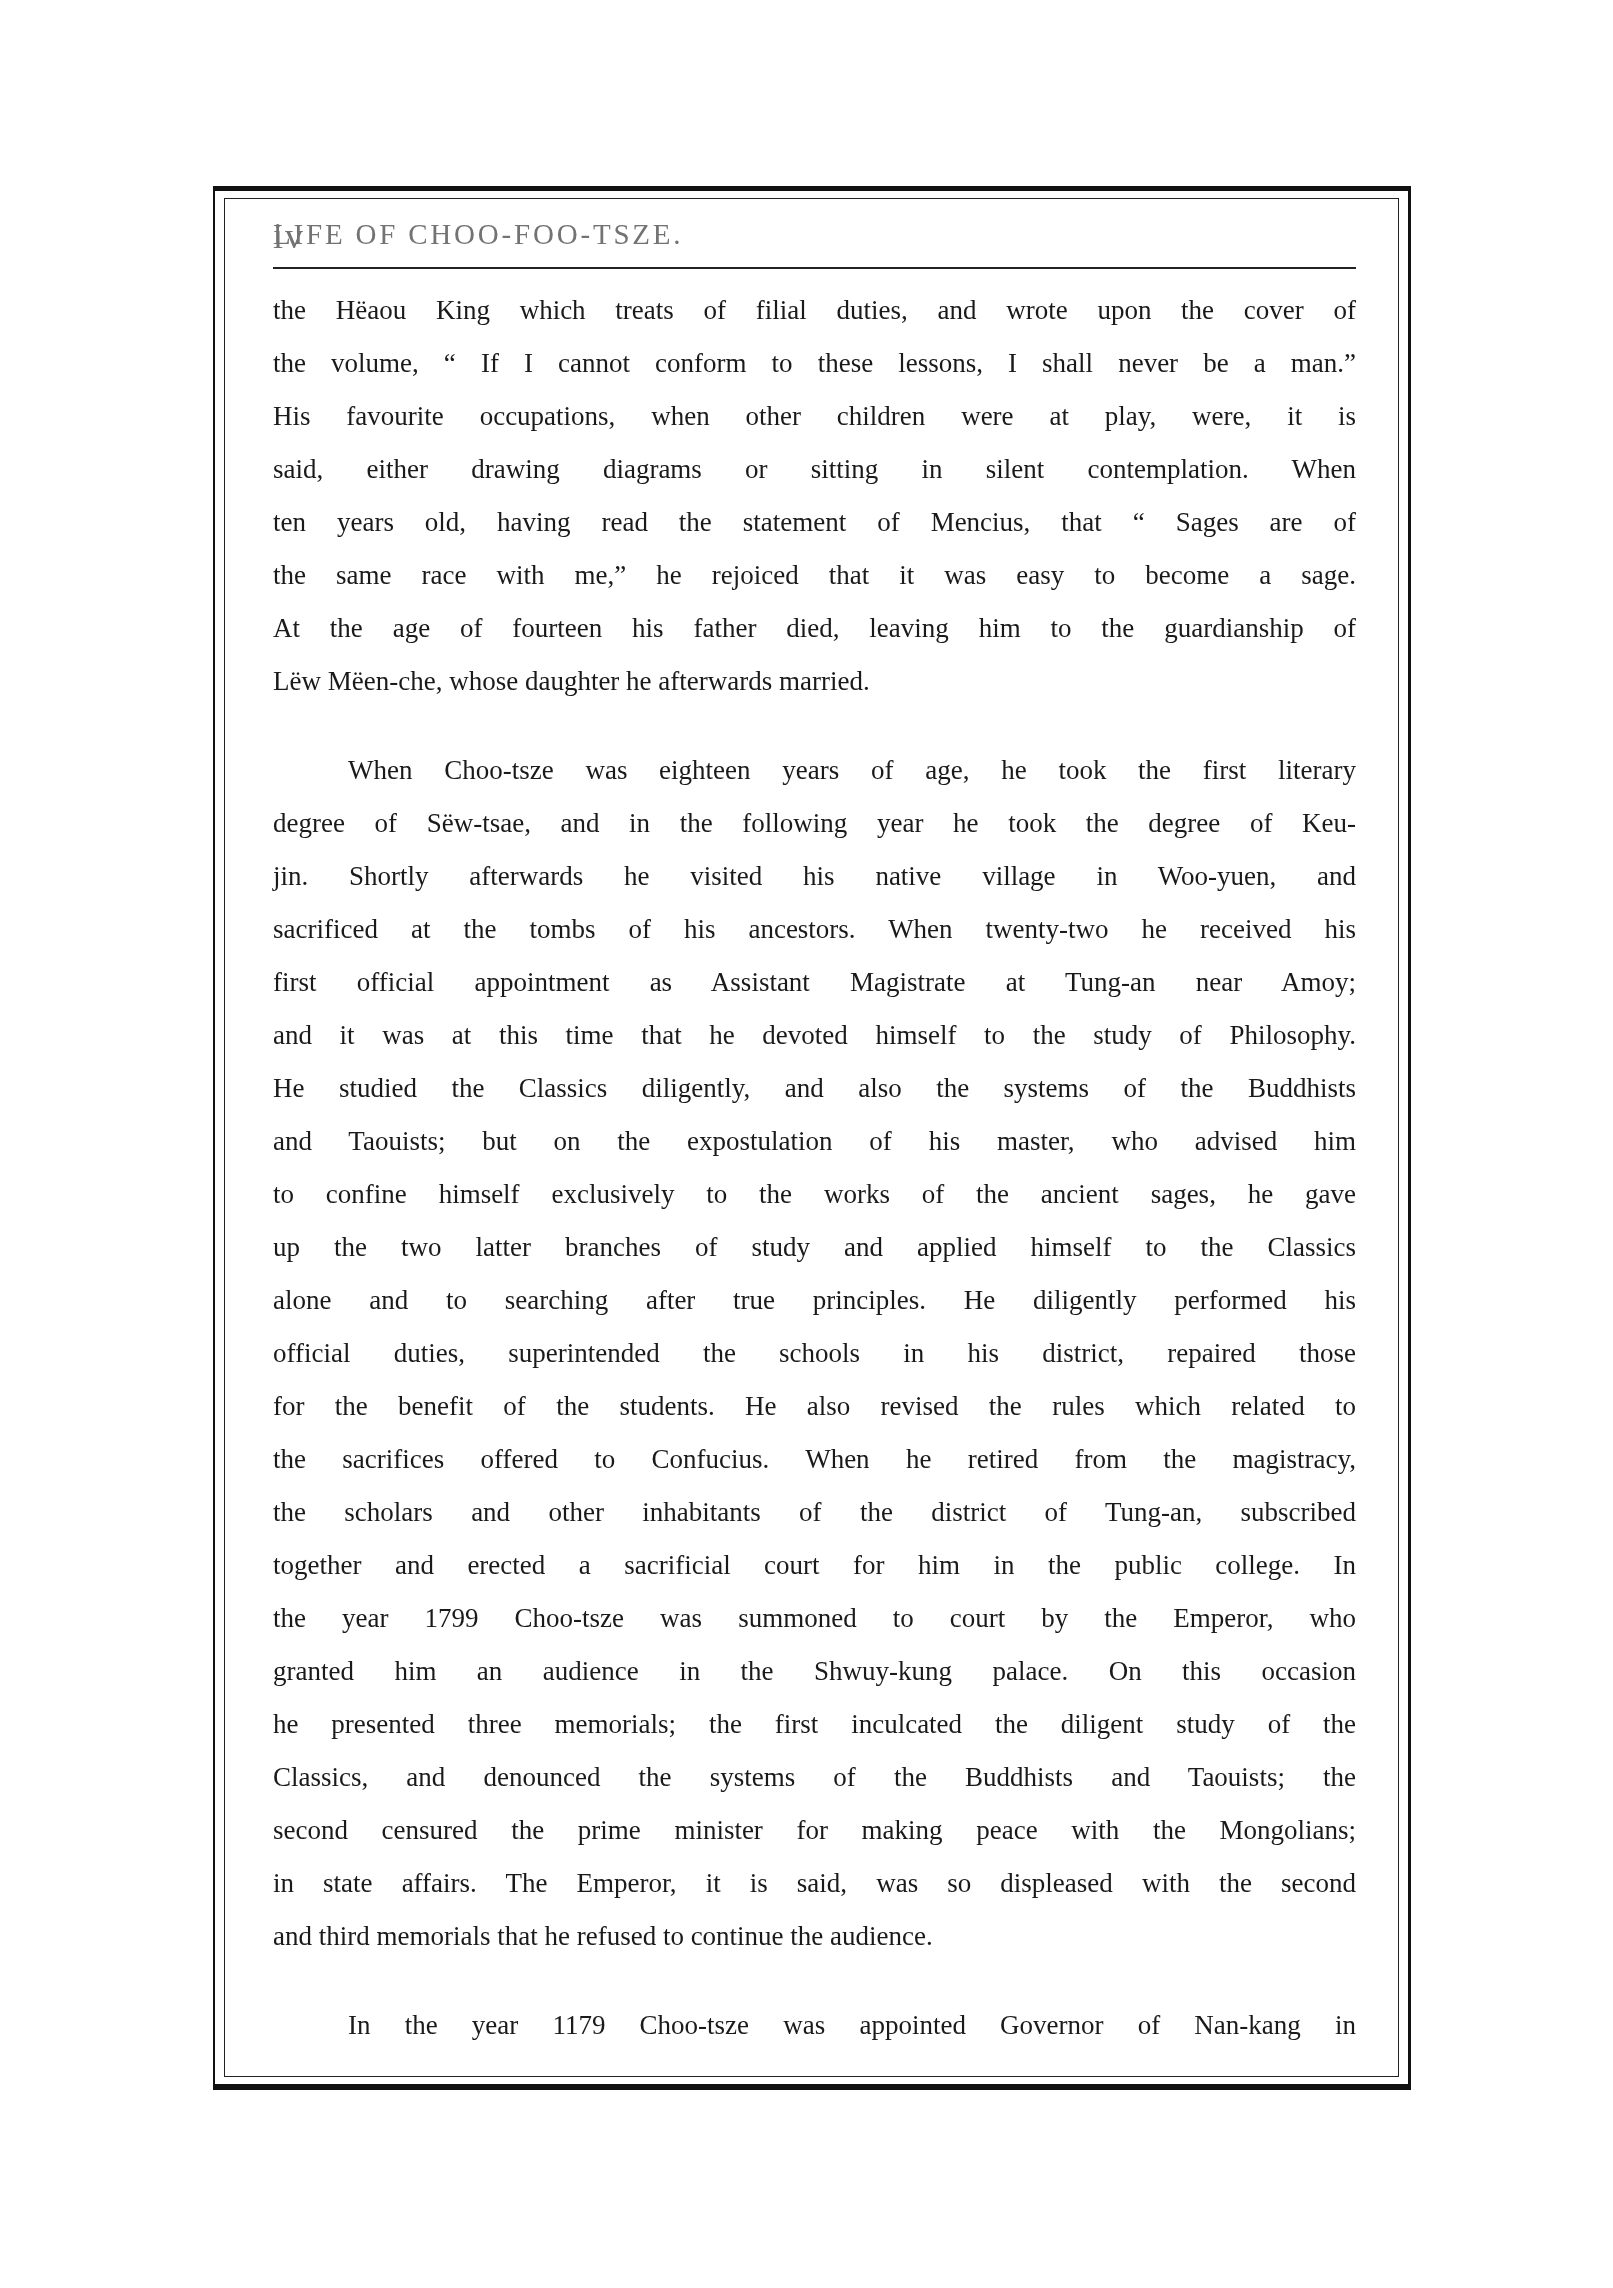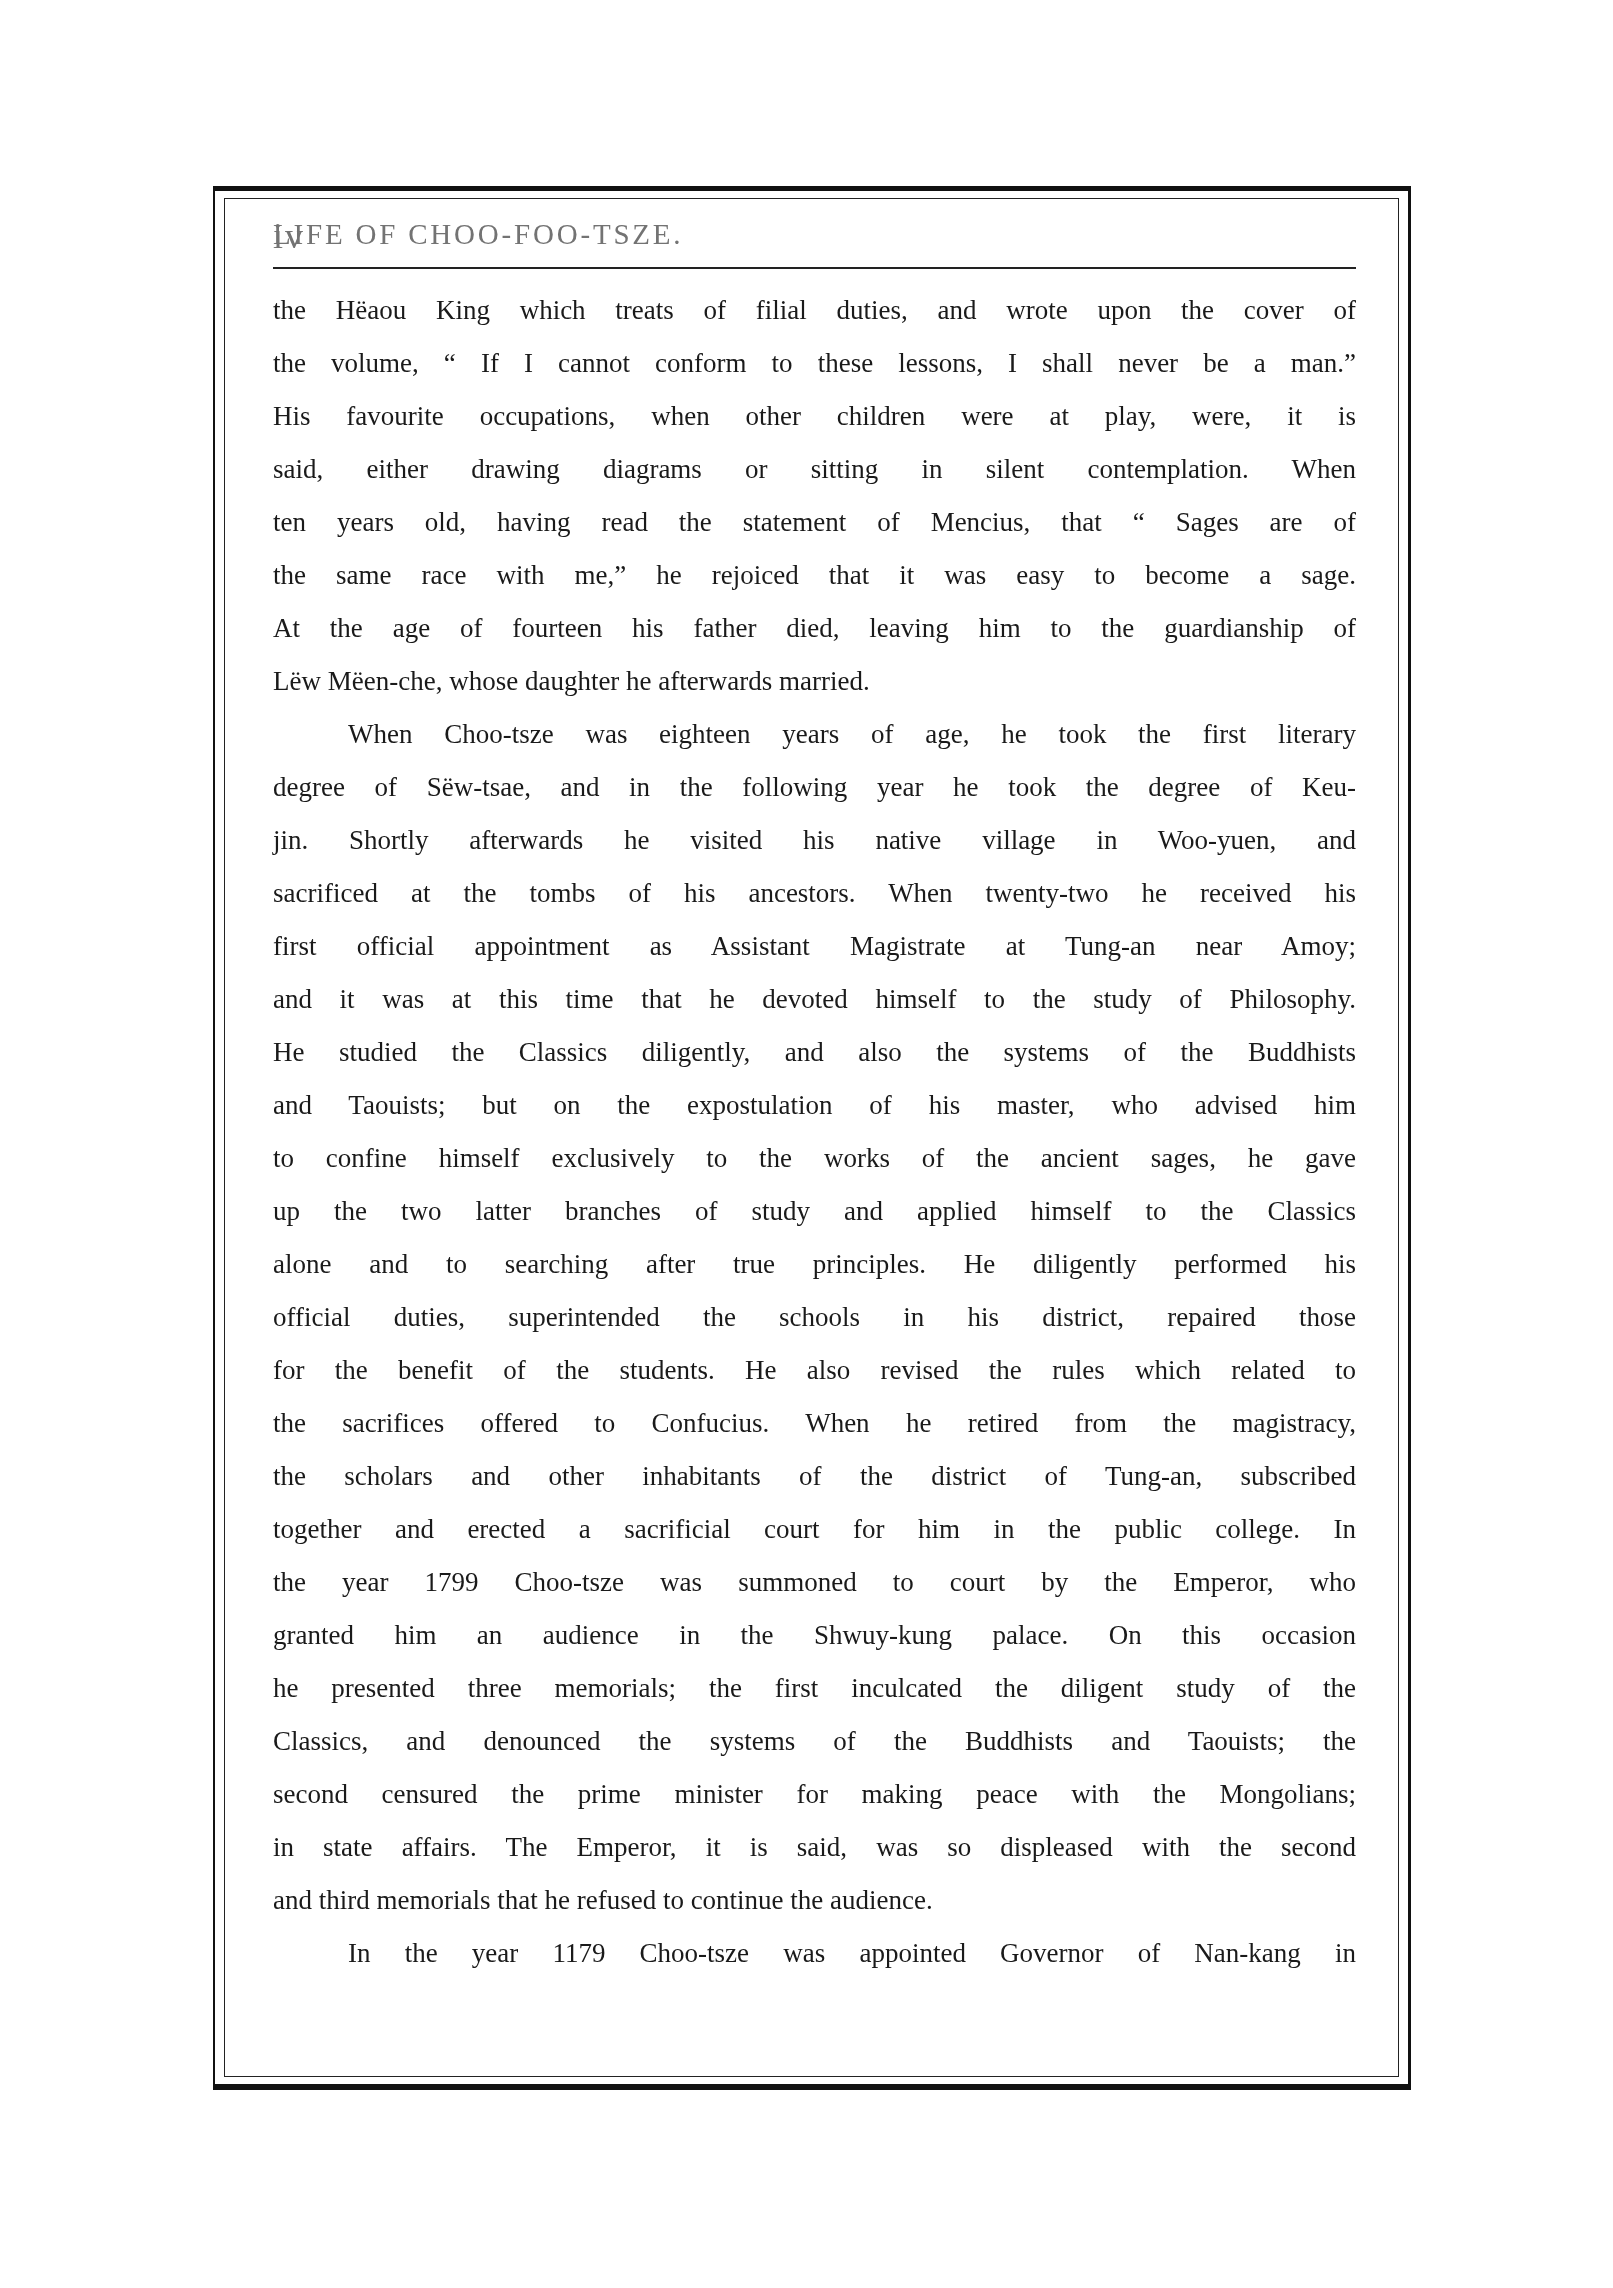--- a/index.html
+++ b/index.html
@@ -11,21 +11,21 @@
   .header { position:absolute; left:273px; top:209px; width:1083px; height:47px;
     font-family:"Liberation Serif", serif; color:#737373; }
   .folio { position:absolute; left:0; top:5.6px; font-size:36px; letter-spacing:1.9px; }
   .running-title { position:absolute; left:0; right:0; top:9.4px; text-align:left;
     font-size:29px; letter-spacing:2.8px; }
   .head-rule { position:absolute; left:273px; top:267px; width:1083px; height:0; border-top:2.8px solid #222; }
   .body-text { position:absolute; left:273px; top:284px; width:1083px;
     font-family:"Liberation Serif", serif; font-size:27px; color:#1a1a1a; }
   .line { height:53px; line-height:53px; white-space:nowrap; text-align:justify; text-align-last:justify; }
   .line.last { text-align-last:left; }
-  .line.indent { padding-left:75px; }
+  .line.indent { padding-left:75px;margin-top:36px; }
 </style>
 </head>
 <body>
 
 <div class="frame-outer"></div>
 <div class="frame-inner"></div>
 
 <div class="header">
   <span class="folio">iv</span>
   <div class="running-title">LIFE OF CHOO-FOO-TSZE.</div>

